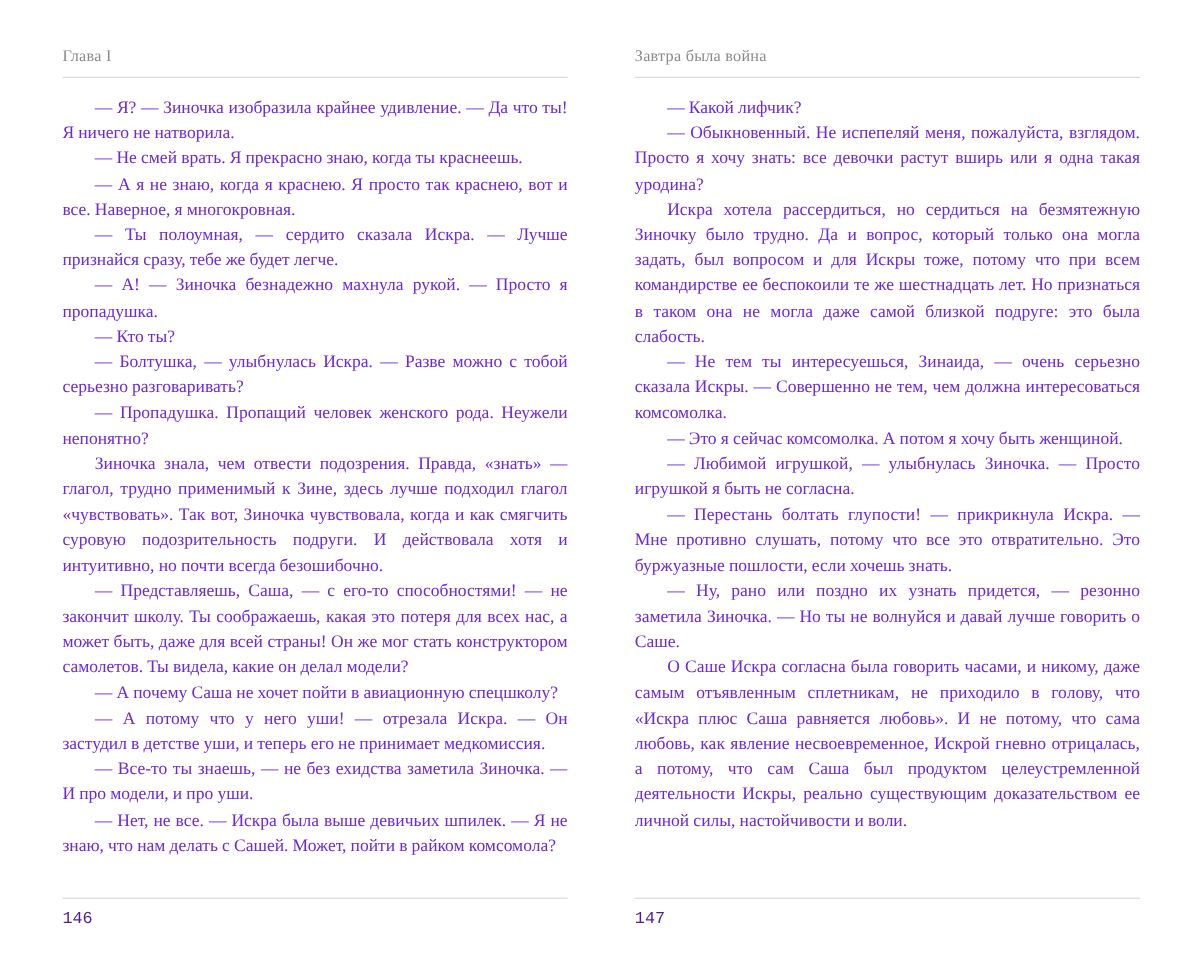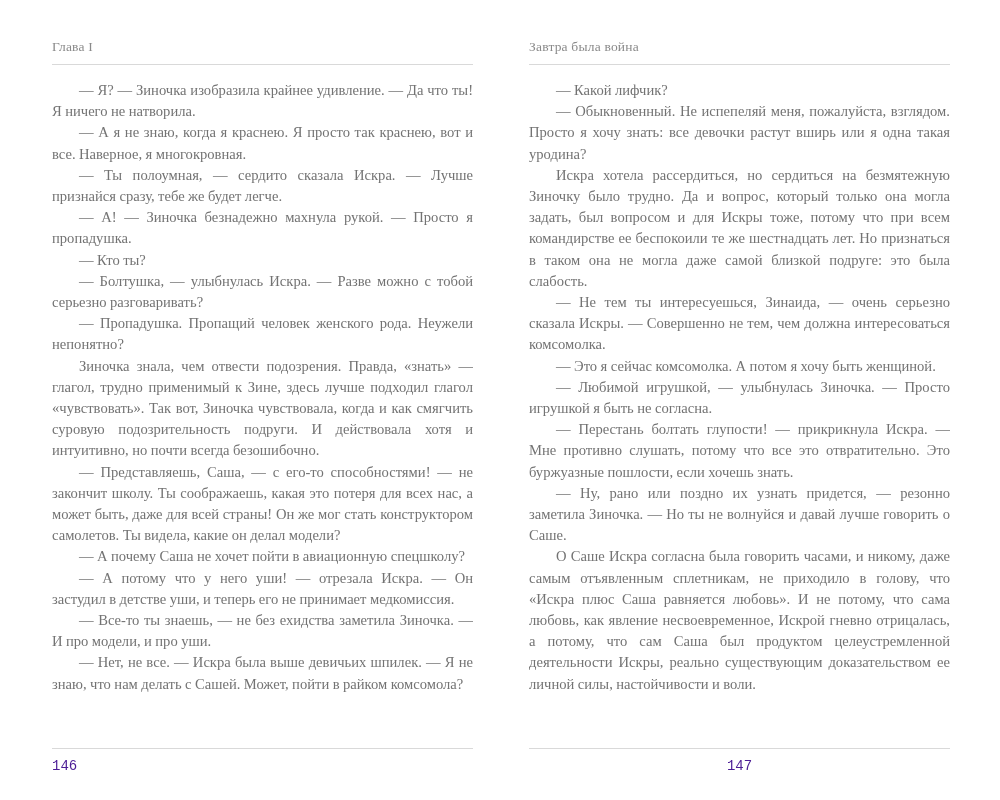--- a/index.html
+++ b/index.html
@@ -42,45 +42,46 @@
     flex: 1 1 auto;
     overflow: hidden;
     padding-top: 15px;
   }
   .para {
     margin: 0;
     font-size: 14.6px;
     line-height: 21.2px;
     text-align: justify;
     text-indent: 1.85em;
-    color: #737373;
+    color: #6d28d9;
     hyphens: auto;
     -webkit-hyphens: auto;
     word-spacing: -0.2px;
   }
   .page-footer {
     padding-top: 9px;
     font-size: 14px;
     color: #4c1d95;
     font-family: Liberation Mono, monospace;
   }
-  .page--right .page-footer { text-align: center; }
+  .page--right .page-footer { text-align: left; }
 </style>
 </head>
 <body>
 
 <div class="book">
 
   <section class="page page--left">
     <header class="page-header">
       <span>Глава I</span>
     </header>
     <div class="rule"></div>
     <div class="page-body" id="page-body-0">
         <p class="para">— Я? — Зиночка изобразила крайнее удивление. — Да что ты! Я ничего не натворила.</p>
+        <p class="para">— Не смей врать. Я прекрасно знаю, когда ты краснеешь.</p>
         <p class="para">— А я не знаю, когда я краснею. Я просто так краснею, вот и все. Наверное, я многокровная.</p>
         <p class="para">— Ты полоумная, — сердито сказала Искра. — Лучше признайся сразу, тебе же будет легче.</p>
         <p class="para">— А! — Зиночка безнадежно махнула рукой. — Просто я пропадушка.</p>
         <p class="para">— Кто ты?</p>
         <p class="para">— Болтушка, — улыбнулась Искра. — Разве можно с тобой серьезно разговаривать?</p>
         <p class="para">— Пропадушка. Пропащий человек женского рода. Неужели непонятно?</p>
         <p class="para">Зиночка знала, чем отвести подозрения. Правда, «знать» — глагол, трудно применимый к Зине, здесь лучше подходил глагол «чувствовать». Так вот, Зиночка чувствовала, когда и как смягчить суровую подозрительность подруги. И действовала хотя и интуитивно, но почти всегда безошибочно.</p>
         <p class="para">— Представляешь, Саша, — с его-то способностями! — не закончит школу. Ты соображаешь, какая это потеря для всех нас, а может быть, даже для всей страны! Он же мог стать конструктором самолетов. Ты видела, какие он делал модели?</p>
         <p class="para">— А почему Саша не хочет пойти в авиационную спецшколу?</p>
         <p class="para">— А потому что у него уши! — отрезала Искра. — Он застудил в детстве уши, и теперь его не принимает медкомиссия.</p>

